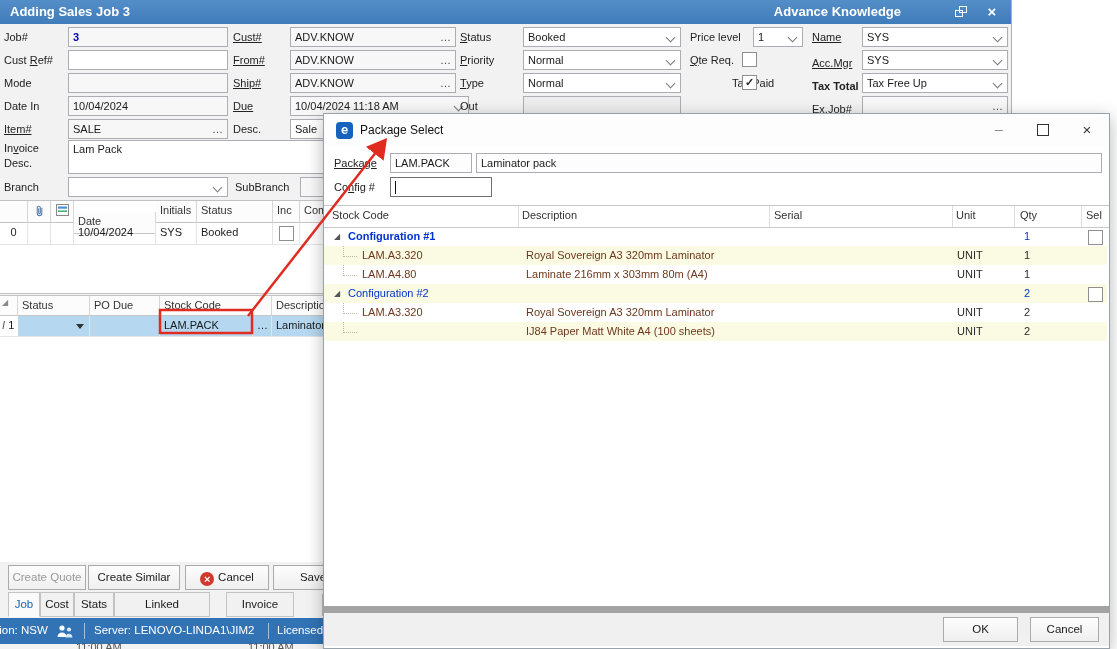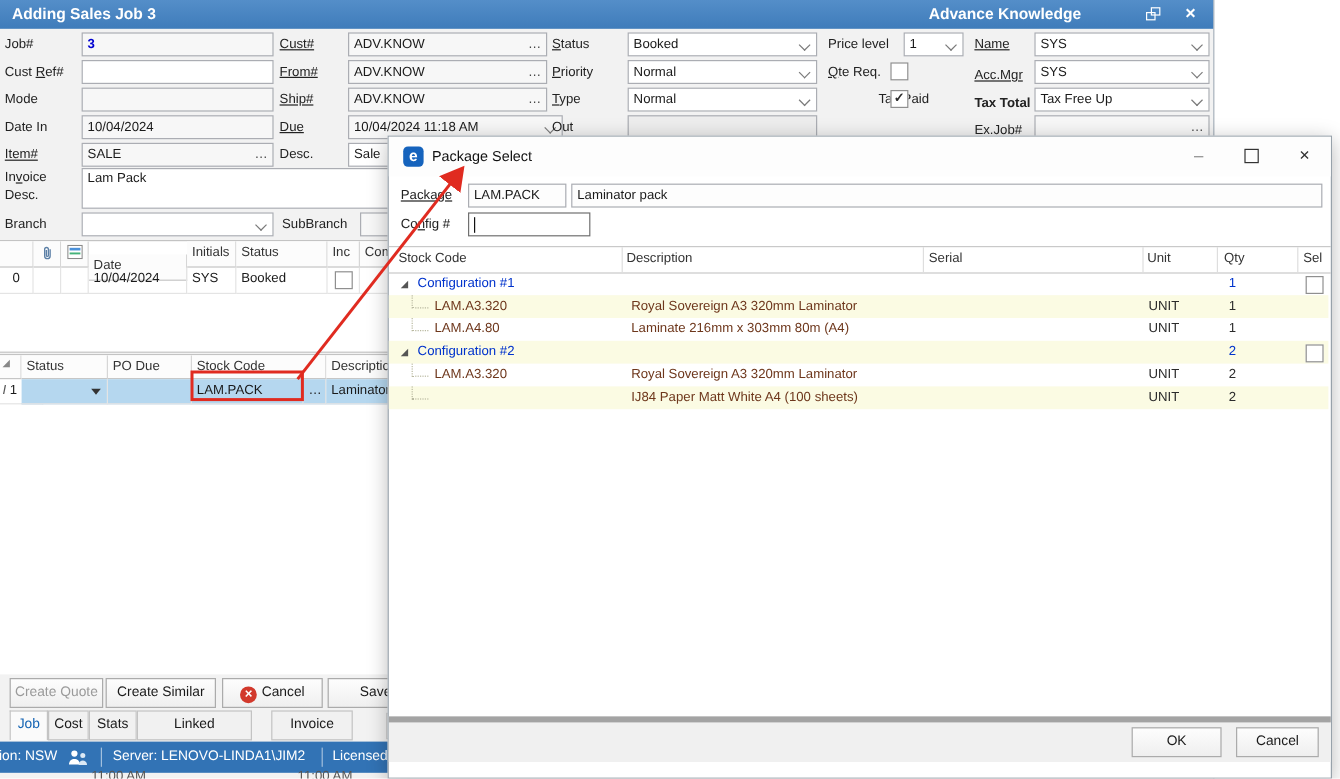--- a/index.html
+++ b/index.html
@@ -67,21 +67,21 @@
   .tvline{position:absolute;width:1px;background:#dedede;}
   .trow{position:absolute;left:0;width:783px;height:19px;line-height:19px;white-space:nowrap;}
   .trow.alt{background:#fbfbe3;}
   .tcell{position:absolute;top:0;height:19px;overflow:hidden;}
   .grp{color:#0033cc;}
   .itm{color:#6e371c;}
   .dark{color:#2b2b2b;}
   .gtri{position:absolute;left:10px;top:0;font-size:8px;color:#555;}
   .elbow{position:absolute;left:19px;top:0;width:13px;height:10px;
          border-left:1px dotted #b9b9a0;border-bottom:1px dotted #b9b9a0;}
-  .dlg-footer{position:absolute;left:0;bottom:13px;width:100%;height:33px;background:#f0f0f0;border-top:5px solid #a3a3a3;}
+  .dlg-footer{position:absolute;left:0;bottom:2px;width:100%;height:33px;background:#f0f0f0;border-top:7px solid #a3a3a3;}
   
   .annot{position:absolute;left:0;top:0;width:1117px;height:649px;z-index:60;pointer-events:none;}
 </style>
 </head>
 <body>
 
 <div class="app">
 
   <div class="win">
 
@@ -277,21 +277,21 @@
     <span class="th" style="left:696px;top:95px;">Qty</span>
     <span class="th" style="left:762px;top:95px;">Sel</span>
     <span class="tvline" style="left:194px;top:92px;height:21px;"></span>
     <span class="tvline" style="left:445px;top:92px;height:21px;"></span>
     <span class="tvline" style="left:628px;top:92px;height:21px;"></span>
     <span class="tvline" style="left:690px;top:92px;height:21px;"></span>
     <span class="tvline" style="left:757px;top:92px;height:21px;"></span>
 
     <div class="trow" style="top:113px;">
       <span class="gtri">◢</span>
-      <span class="tcell grp" style="left:24px;width:168px;">Configuration #1</span>
+      <span class="tcell grp" style="left:24px;width:168px;font-weight:bold;">Configuration #1</span>
       <span class="tcell grp" style="left:700px;width:50px;">1</span>
       <span class="chk" style="left:764px;top:3px;"></span>
     </div>
     <div class="trow alt" style="top:132px;">
       <span class="elbow"></span>
       <span class="tcell itm" style="left:38px;width:154px;">LAM.A3.320</span>
       <span class="tcell itm" style="left:202px;width:240px;">Royal Sovereign A3 320mm Laminator</span>
       <span class="tcell dark" style="left:633px;width:54px;">UNIT</span>
       <span class="tcell dark" style="left:700px;width:50px;">1</span>
     </div>

